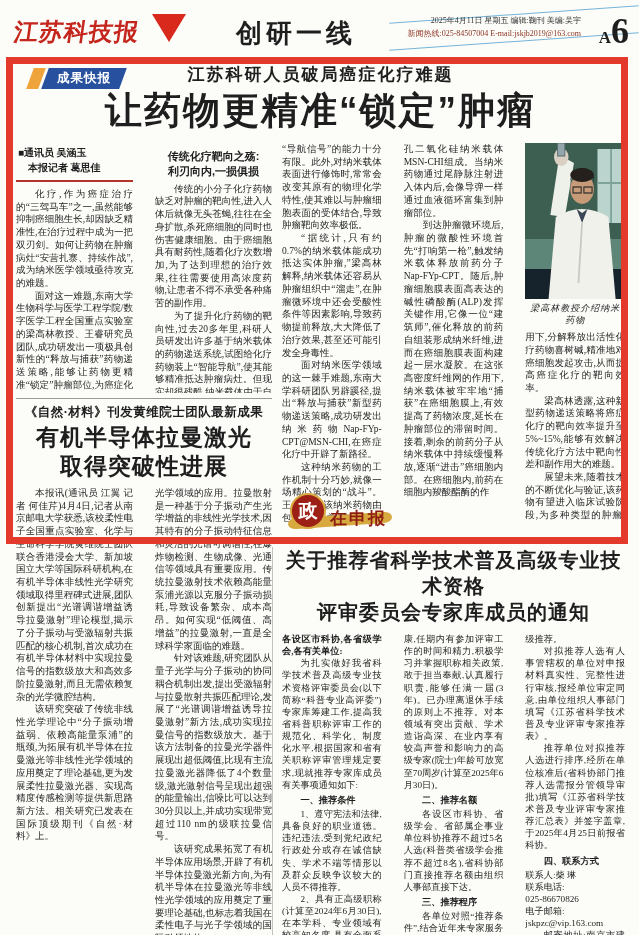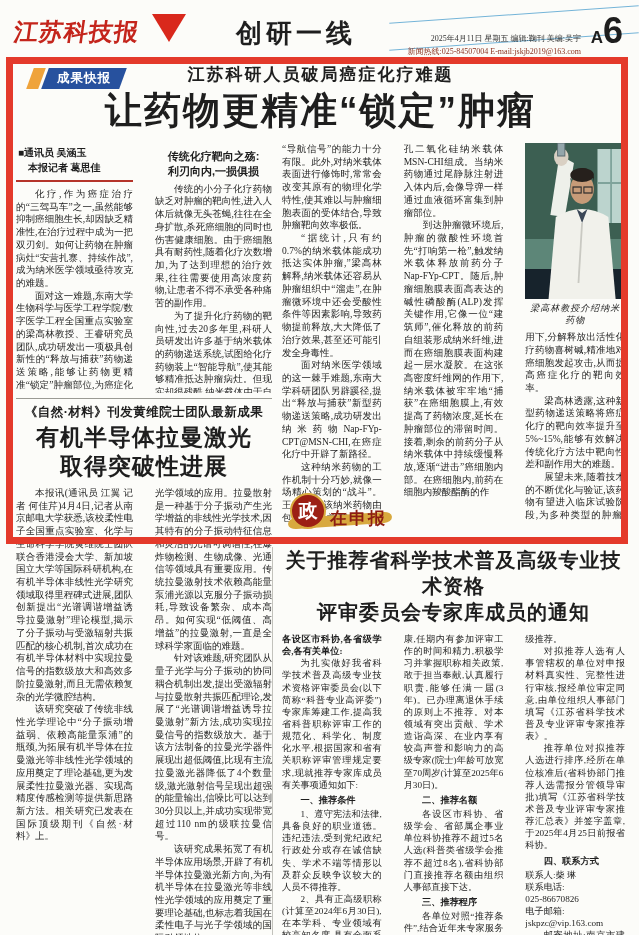--- a/index.html
+++ b/index.html
@@ -6,27 +6,27 @@
   .page{position:relative;width:639px;height:935px;margin:0 auto;background:#fcfcf9;overflow:hidden;
         font-family:"Liberation Serif",serif;color:#1e1e1e;}
   
   .masthead{position:relative;height:54px;}
   .paper-name{position:absolute;left:14px;top:16px;font-size:24px;font-weight:900;color:#c4251c;
               transform:skewX(-8deg);letter-spacing:1px;font-family:"Liberation Serif",serif;}
   .tri-icon{position:absolute;left:152px;top:14px;width:0;height:0;
             border-left:17px solid transparent;border-right:17px solid transparent;border-top:28px solid #d9281c;}
   .section-name{position:absolute;left:196px;top:16px;font-size:26px;font-weight:900;
                 font-family:"Liberation Sans",sans-serif;letter-spacing:4px;margin-left:40px;}
-  .mast-right{position:absolute;right:58px;top:32px;width:260px;text-align:right;}
+  .mast-right{position:absolute;right:58px;top:14px;width:260px;text-align:right;}
   .dateline{font-size:8px;color:#333;display:block;line-height:13px;}
   .hotline{font-size:8px;color:#8a3320;display:block;line-height:13px;}
   .slash{position:absolute;height:1px;background:#74b4d8;width:250px;}
   .slash1{right:0;top:14px;transform:rotate(-4deg);}
   .slash2{right:0;top:41px;transform:rotate(-4deg);}
-  .pageno{position:absolute;right:16px;top:10px;font-family:Liberation Sans, sans-serif;}
+  .pageno{position:absolute;right:10px;top:10px;font-family:Liberation Serif, serif;}
   .pageno .pA{font-size:17px;font-weight:700;}
   .pageno .p6{font-size:36px;font-weight:700;}
   
   .content{position:relative;height:881px;padding:10px 14px 0 16px;box-sizing:border-box;}
   .red-overlay{position:absolute;left:6px;top:3px;width:622px;height:487px;border:7px solid #e43a2b;
                box-sizing:border-box;z-index:9;pointer-events:none;}
   
   .ta-head{position:relative;text-align:center;font-family:"Liberation Sans",sans-serif;}
   .badge{position:absolute;left:14px;top:4px;display:flex;height:21px;}
   .badge-orange{width:12px;background:#efa33b;transform:skewX(-20deg);margin-right:3px;}

